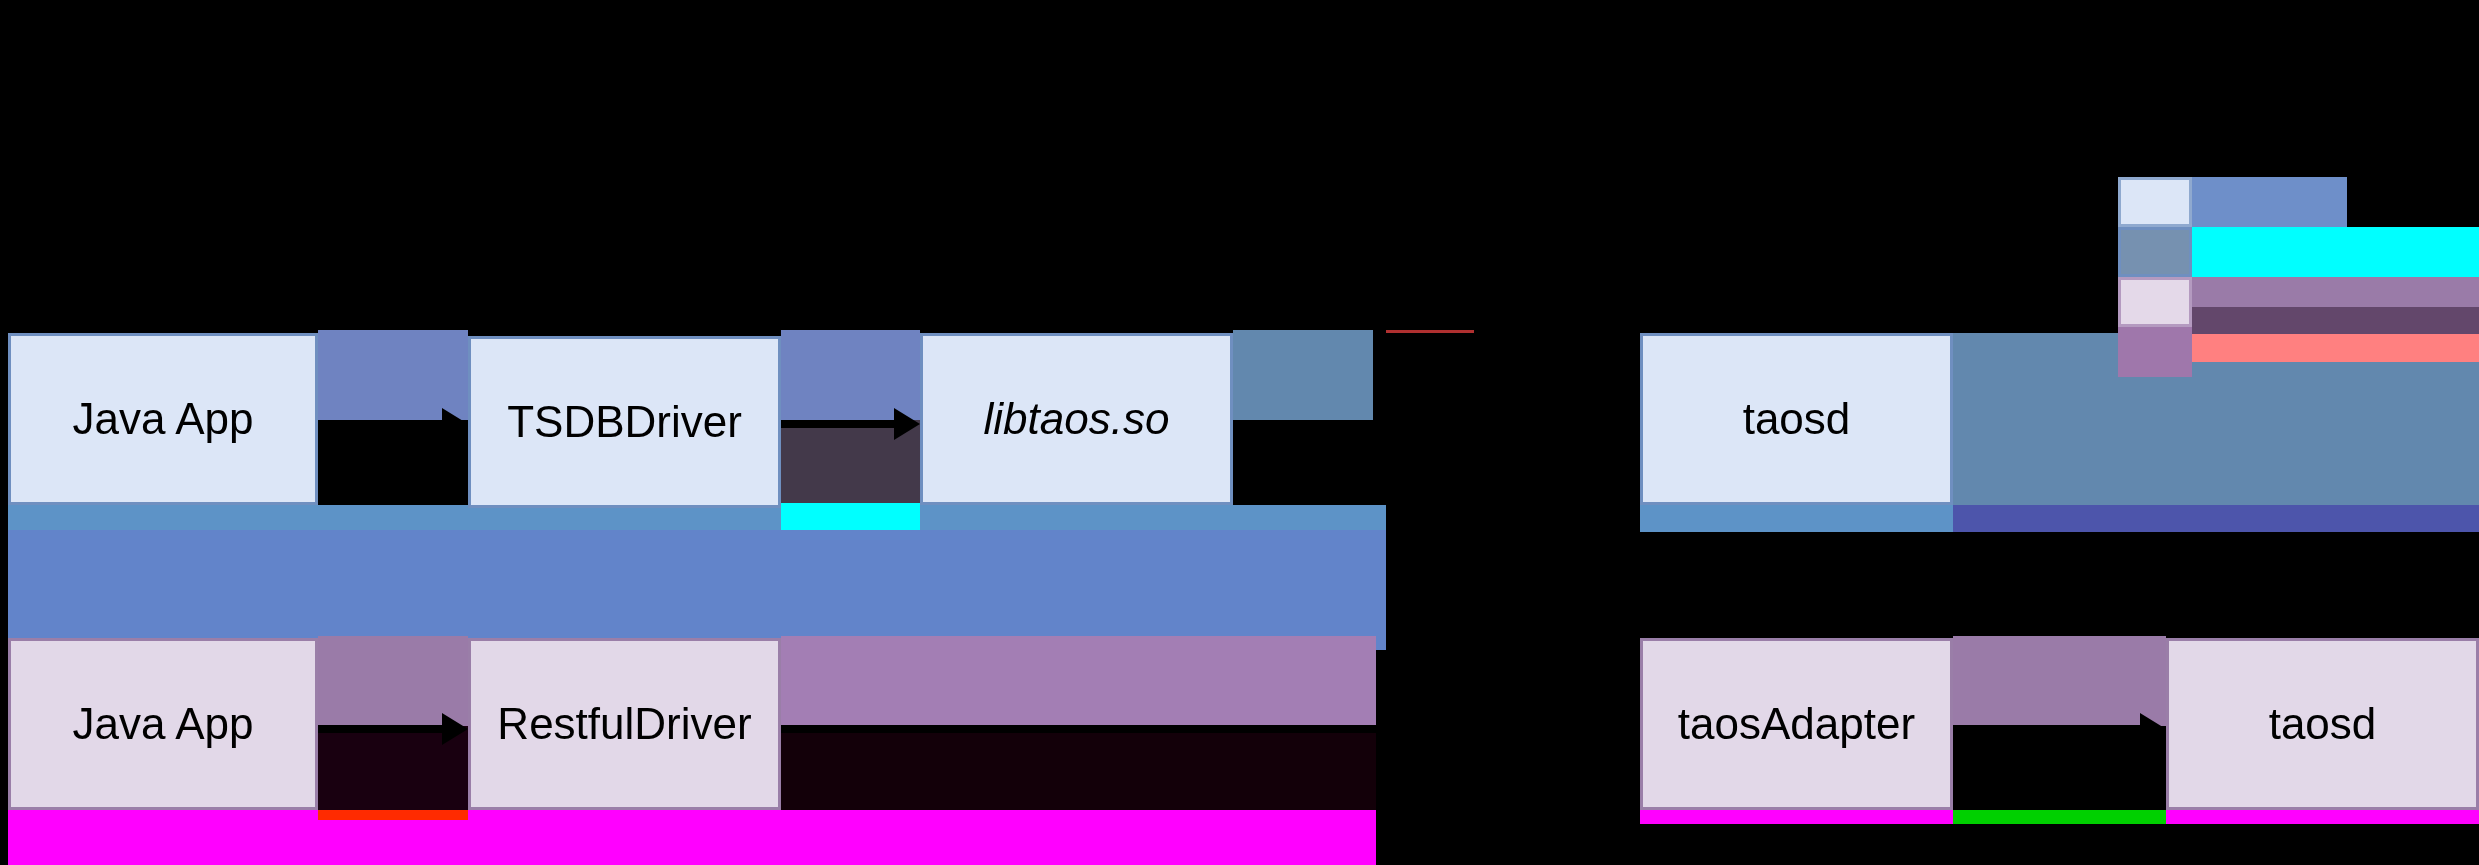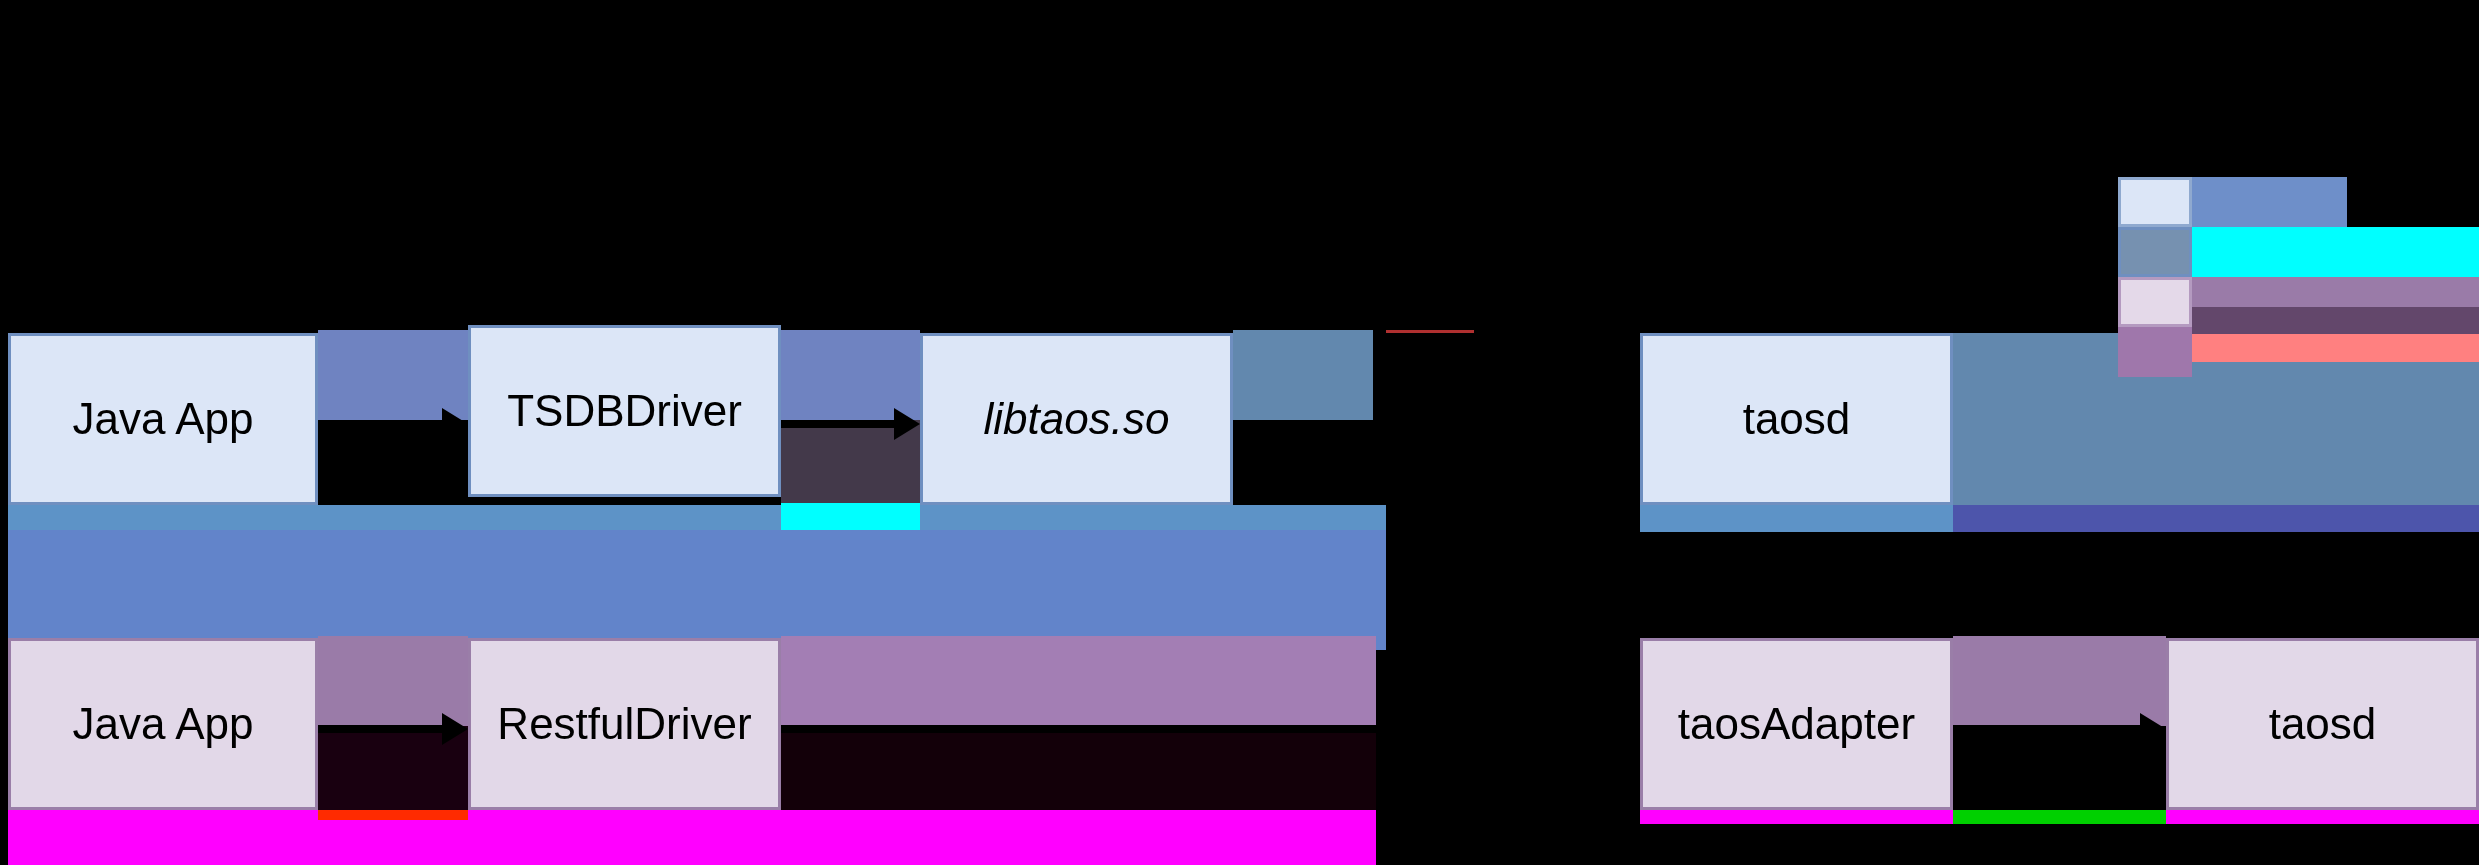--- a/index.html
+++ b/index.html
@@ -144,21 +144,21 @@
       <div class="conn" style="left: 1953px; top: 725px; width: 213px;">
         <div class="line" style="width: 187px;"></div>
         <div class="head" style="left: 187px;"></div>
       </div>
     </div>
 
   <div id="nodes-layer">
       <div class="node node-blue" style="left: 8px; top: 333px; width: 310px; height: 172px;">
         <span>Java App</span>
       </div>
-      <div class="node node-blue" style="left: 468px; top: 325px; width: 313px; height: 172px;">
+      <div class="node node-blue" style="left: 468px; top: 336px; width: 313px; height: 172px;">
         <span>TSDBDriver</span>
       </div>
       <div class="node node-blue" style="left: 920px; top: 333px; width: 313px; height: 172px; font-style: italic;">
         <span>libtaos.so</span>
       </div>
       <div class="node node-blue" style="left: 1640px; top: 333px; width: 313px; height: 172px;">
         <span>taosd</span>
       </div>
       <div class="node node-purple" style="left: 8px; top: 638px; width: 310px; height: 172px;">
         <span>Java App</span>

